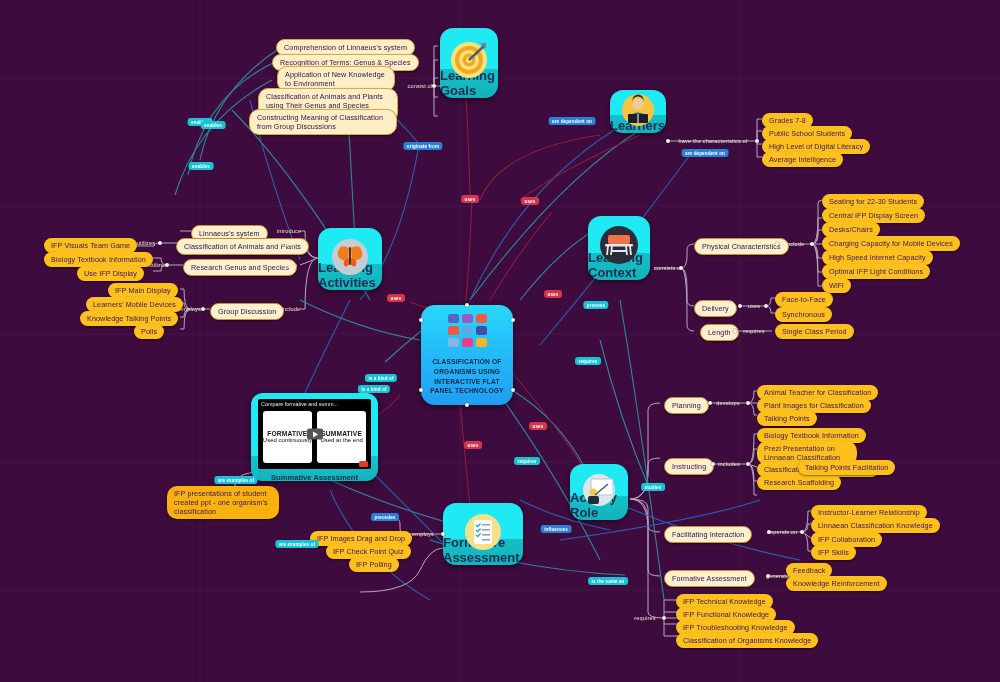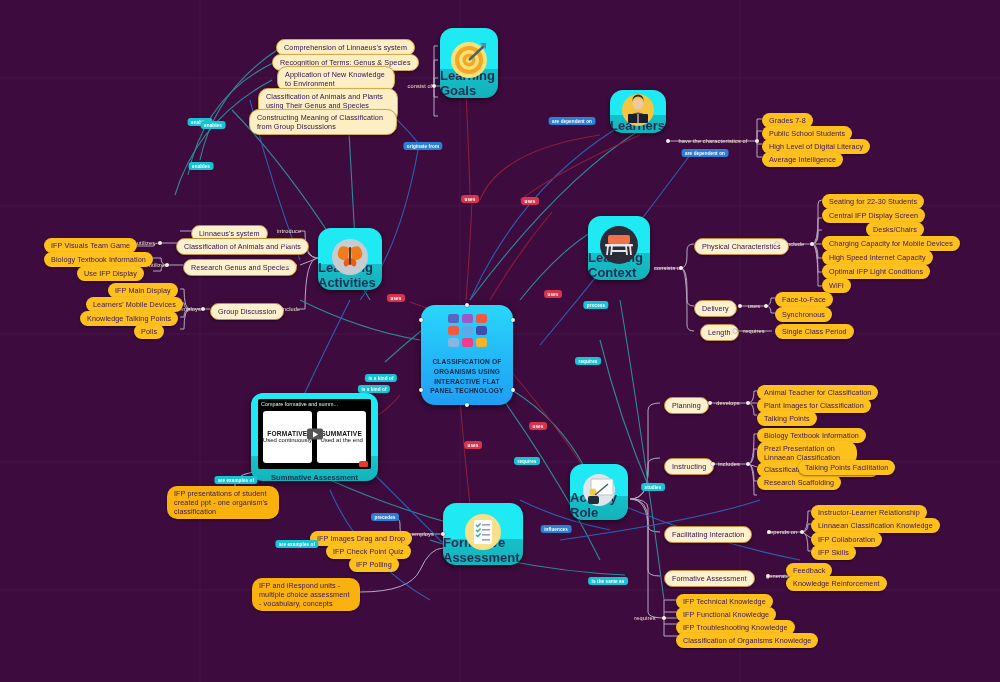--- a/index.html
+++ b/index.html
@@ -349,21 +349,21 @@
   <div class="rel" style="left:668px; top:268px;">consists of</div>
   <div class="dot" style="left:681px; top:268px;"></div>
 
   <div class="pill cream2" style="left:694px; top:238px;">Physical Characteristics</div>
   <div class="rel" style="left:795px; top:244px;">include</div>
   <div class="dot" style="left:812px; top:244px;"></div>
   <div class="dot" style="left:777px; top:244px;"></div>
 
   <div class="pill amber" style="left:822px; top:194px;">Seating for 22-30 Students</div>
   <div class="pill amber" style="left:822px; top:208px;">Central IFP Display Screen</div>
-  <div class="pill amber" style="left:822px; top:222px;margin-left:44px;">Desks/Chairs</div>
+  <div class="pill amber" style="left:822px; top:222px;">Desks/Chairs</div>
   <div class="pill amber" style="left:822px; top:236px;">Charging Capacity for Mobile Devices</div>
   <div class="pill amber" style="left:822px; top:250px;">High Speed Internet Capacity</div>
   <div class="pill amber" style="left:822px; top:264px;">Optimal IFP Light Conditions</div>
   <div class="pill amber" style="left:822px; top:278px;">WiFi</div>
 
   <div class="pill cream2" style="left:694px; top:300px;">Delivery</div>
   <div class="rel" style="left:754px; top:306px;">uses</div>
   <div class="dot" style="left:766px; top:306px;"></div>
   <div class="dot" style="left:740px; top:306px;"></div>
   <div class="pill amber" style="left:775px; top:292px;">Face-to-Face</div>
@@ -469,21 +469,20 @@
     </svg>
     <div class="cap">Formative Assessment</div>
   </div>
   <div class="rel" style="left:423px; top:534px;">employs</div>
   <div class="dot" style="left:406px; top:534px;"></div>
   <div class="dot" style="left:443px; top:534px;"></div>
 
   <div class="pill amber" style="left:310px; top:531px;">IFP Images Drag and Drop</div>
   <div class="pill amber" style="left:326px; top:544px;">IFP Check Point Quiz</div>
   <div class="pill amber" style="left:349px; top:557px;">IFP Polling</div>
-  <div class="pill amber2 wrap" style="left:252px; top:578px; width:108px;">IFP and iRespond units - multiple choice assessment - vocabulary, concepts</div>
 
   <div class="imgnode" style="left:570px; top:464px; width:58px; height:56px;">
     <svg class="art" width="36" height="34" viewBox="0 0 36 34">
       <circle cx="18" cy="17" r="16" fill="#dfe6ea"></circle>
       <rect x="10" y="6" width="22" height="16" rx="1" fill="#fff" stroke="#b9c3c9"></rect>
       <circle cx="12" cy="19" r="3.6" fill="#f3c948"></circle>
       <rect x="7" y="23" width="11" height="8" rx="2" fill="#1f2d3d"></rect>
       <path d="M14 22 L27 11" stroke="#4a5b6b" stroke-width="1.6"></path>
     </svg>
     <div class="cap">Activity Role</div>

